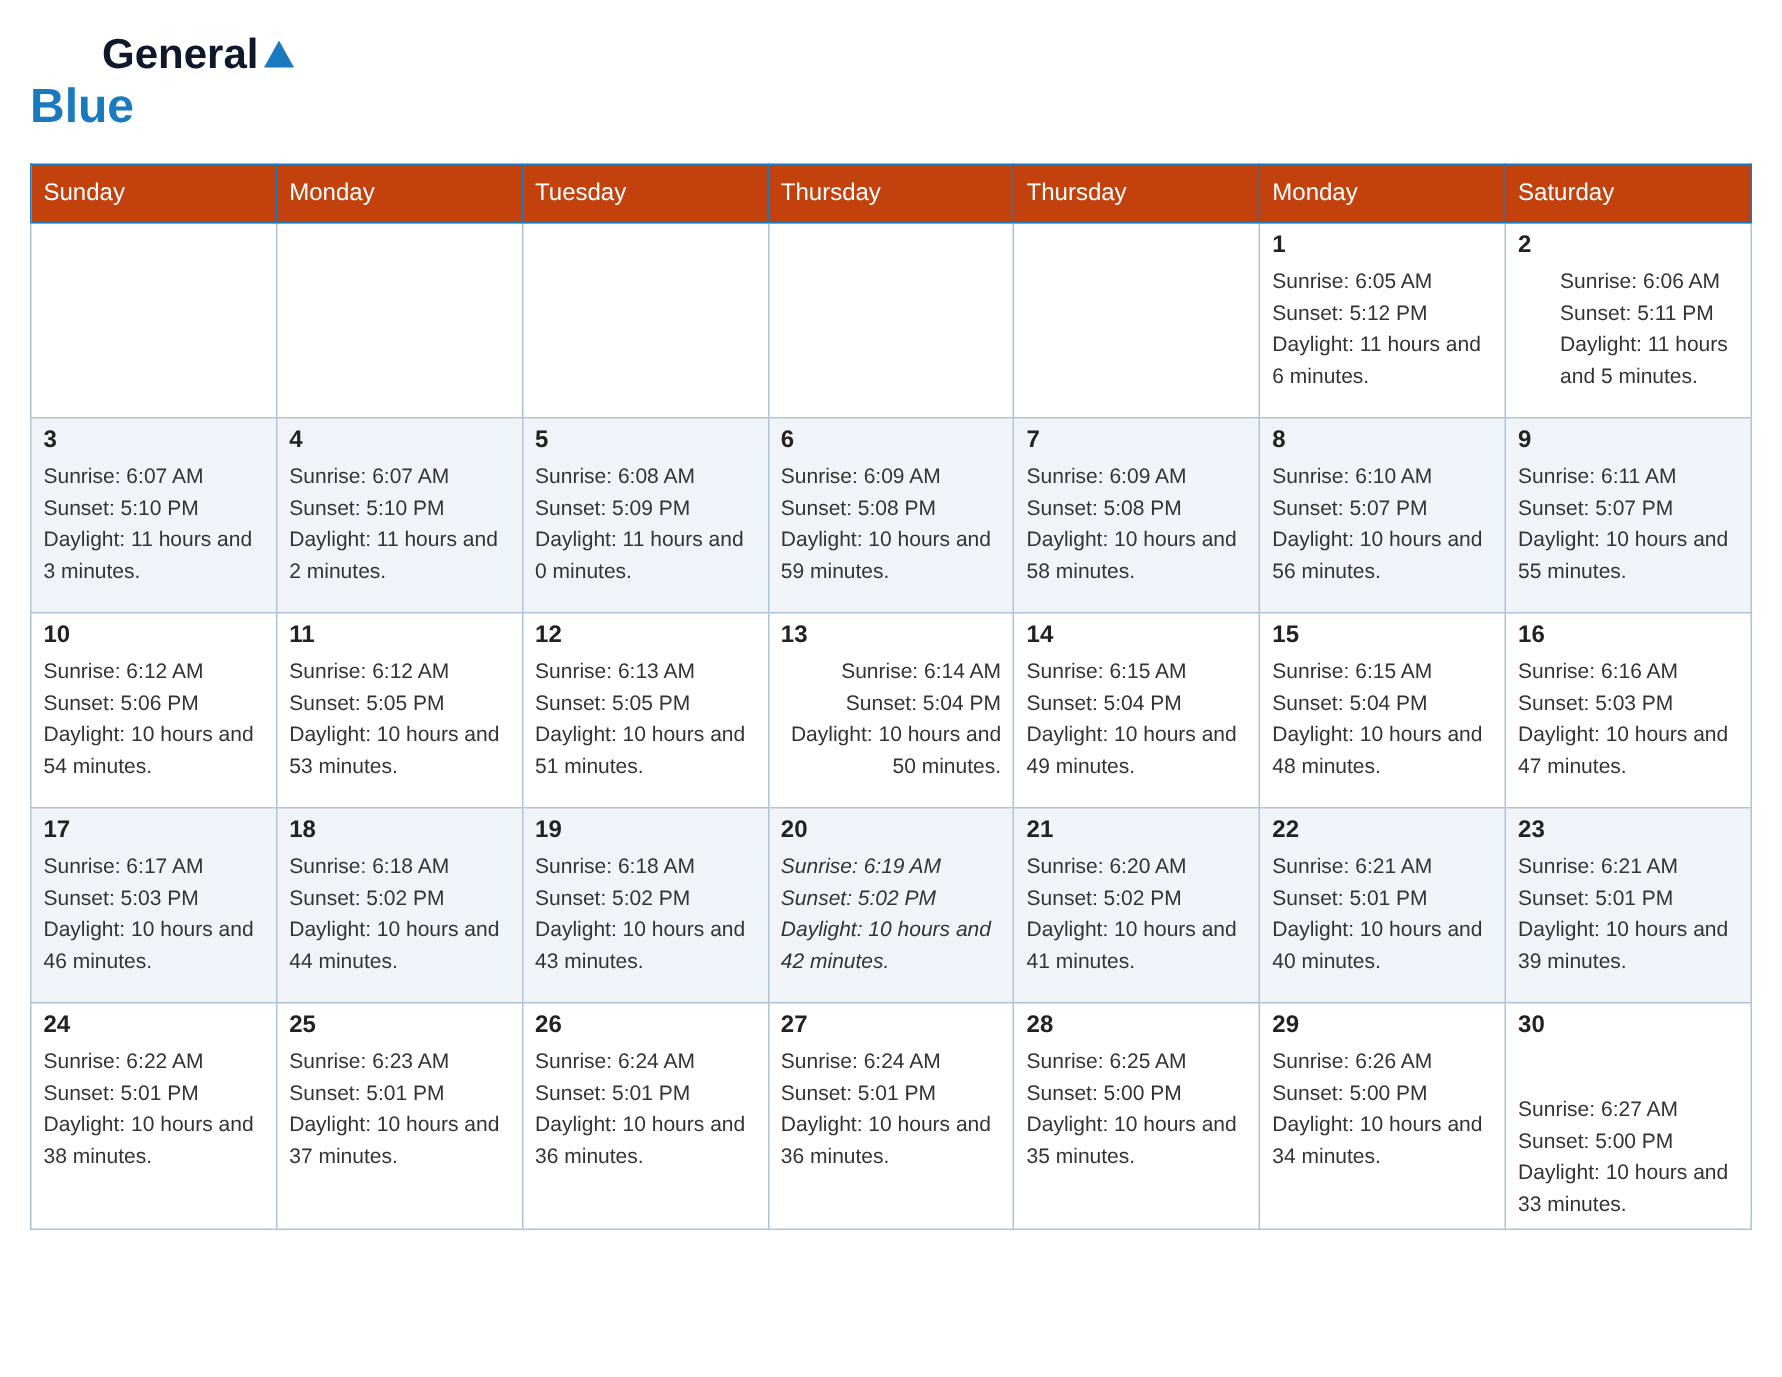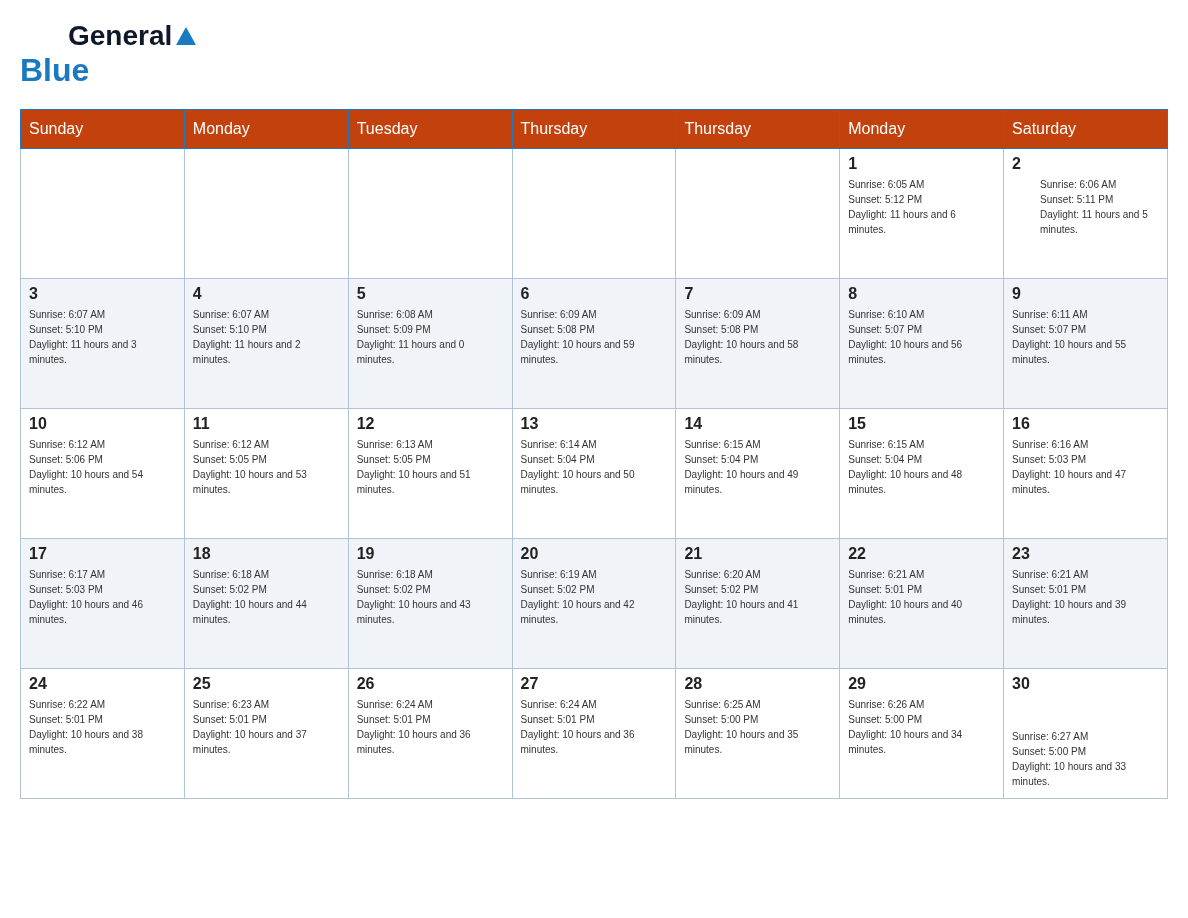--- a/index.html
+++ b/index.html
@@ -83,21 +83,21 @@
       background-color: #fff;
     }
     .day-number {
       font-size: 16px;
       font-weight: bold;
       color: #222;
       display: block;
       margin-bottom: 4px;
     }
     .day-info {
-      font-size: 10px;
+      font-size: 14px;
       color: #333;
       line-height: 1.5;
     }
     .empty-cell {
       background-color: #fff;
     }
   </style>
 </head>
 <body>
 
@@ -205,21 +205,21 @@
 Daylight: 10 hours and 53 minutes.</div>
         </td>
         <td>
           <span class="day-number">12</span>
           <div class="day-info" style="white-space: pre-line;">Sunrise: 6:13 AM
 Sunset: 5:05 PM
 Daylight: 10 hours and 51 minutes.</div>
         </td>
         <td>
           <span class="day-number">13</span>
-          <div class="day-info" style="white-space: pre-line;">Sunrise: 6:14 AM
+          <div class="day-info" style="white-space: pre-line; text-align: right;">Sunrise: 6:14 AM
 Sunset: 5:04 PM
 Daylight: 10 hours and 50 minutes.</div>
         </td>
         <td>
           <span class="day-number">14</span>
           <div class="day-info" style="white-space: pre-line;">Sunrise: 6:15 AM
 Sunset: 5:04 PM
 Daylight: 10 hours and 49 minutes.</div>
         </td>
         <td>
@@ -249,21 +249,21 @@
 Daylight: 10 hours and 44 minutes.</div>
         </td>
         <td>
           <span class="day-number">19</span>
           <div class="day-info" style="white-space: pre-line;">Sunrise: 6:18 AM
 Sunset: 5:02 PM
 Daylight: 10 hours and 43 minutes.</div>
         </td>
         <td>
           <span class="day-number">20</span>
-          <div class="day-info" style="white-space: pre-line;">Sunrise: 6:19 AM
+          <div class="day-info" style="white-space: pre-line; font-style: italic;">Sunrise: 6:19 AM
 Sunset: 5:02 PM
 Daylight: 10 hours and 42 minutes.</div>
         </td>
         <td>
           <span class="day-number">21</span>
           <div class="day-info" style="white-space: pre-line;">Sunrise: 6:20 AM
 Sunset: 5:02 PM
 Daylight: 10 hours and 41 minutes.</div>
         </td>
         <td>

